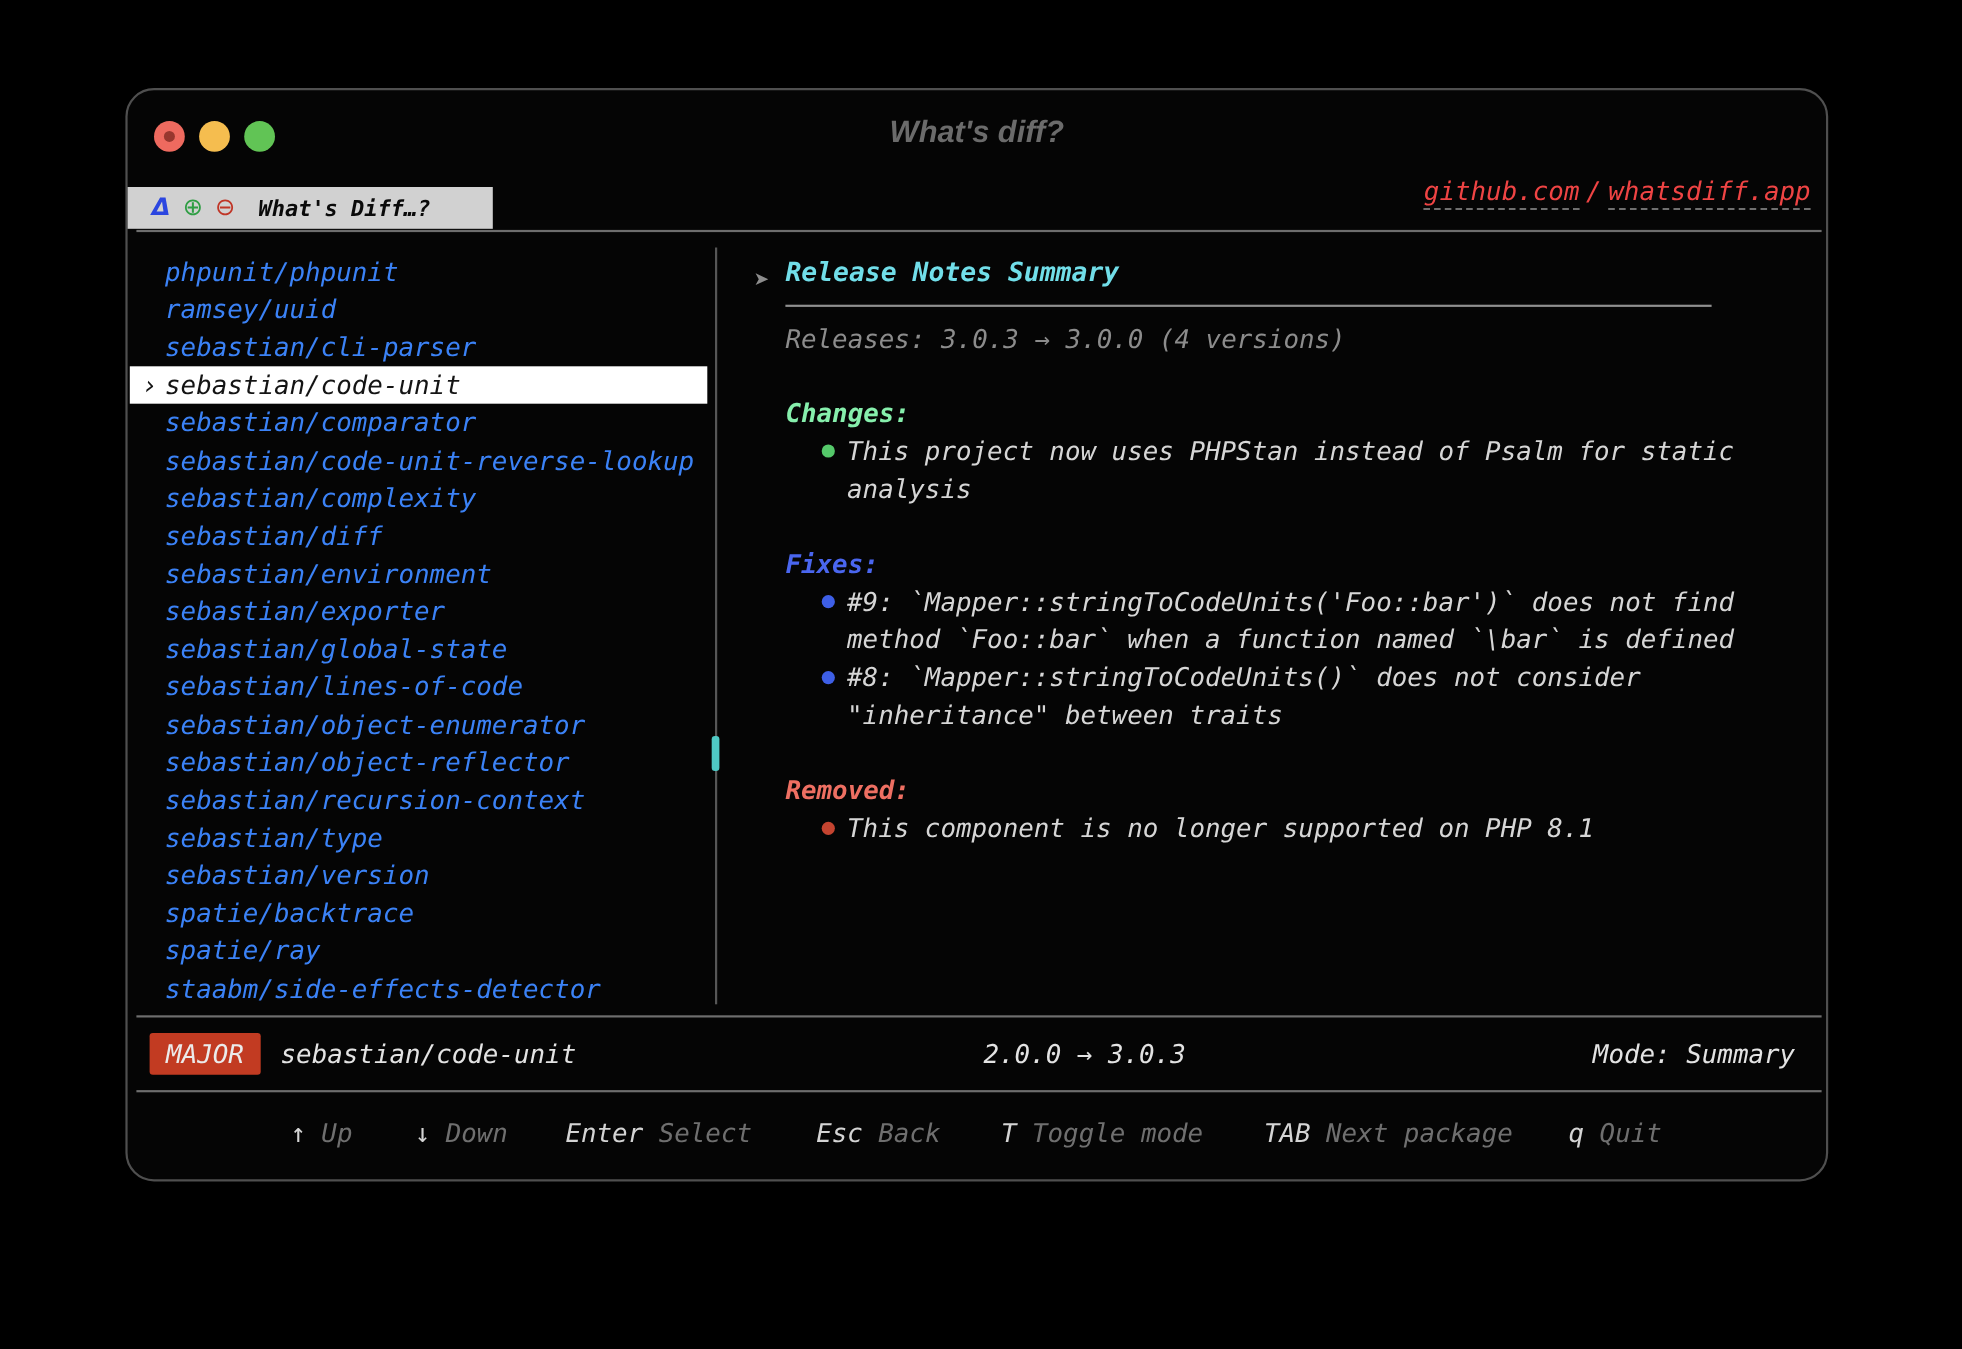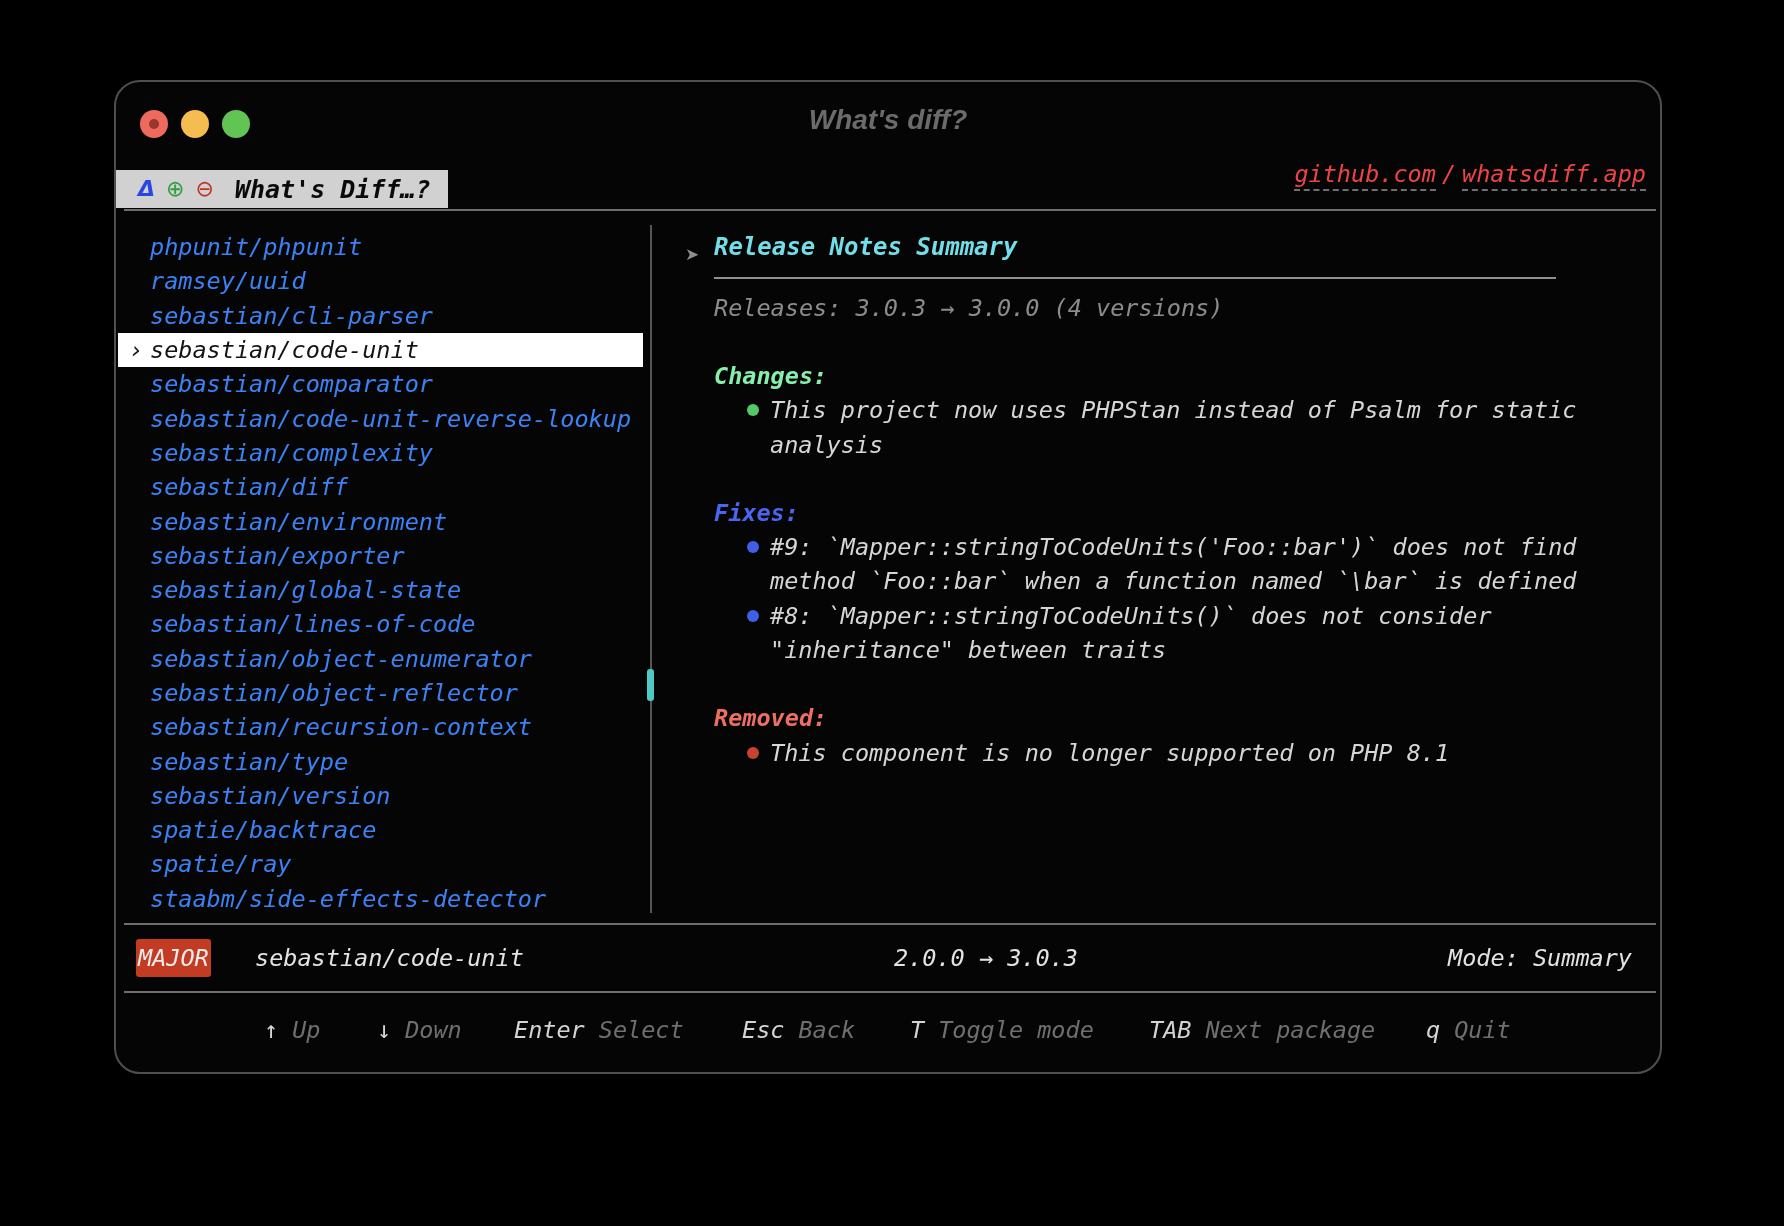--- a/index.html
+++ b/index.html
@@ -25,21 +25,21 @@
 
   
   .app-badge { position:absolute; left:-2px; top:88px; width:334px; height:38px;
                background:#d1d1d1; display:flex; align-items:center; padding-left:24px;
                box-sizing:border-box; }
   .app-badge .ic { font-family:"DejaVu Sans", sans-serif; font-size:22px; line-height:22px;
                    margin-right:11px; }
   .ic-delta { color:#2b46e0; font-weight:bold; }
   .ic-plus  { color:#2f9e44; }
   .ic-minus { color:#c03526; }
-  .app-badge .lbl { color:#0a0a0a; font-weight:bold; font-size:25px; margin-left:10px; }
+  .app-badge .lbl { color:#0a0a0a; font-weight:bold; font-size:20px; margin-left:10px; }
 
   
   .links { position:absolute; right:14px; top:78px; font-size:23.5px; line-height:28px;
            color:#ef4444; }
   .links .u { border-bottom:2px dashed #6f6f6f; padding-bottom:1px; }
   .links .sep { margin:0 6px; }
 
   .hsep { position:absolute; left:8px; width:1532px; height:2px; background:#6e6e6e; }
   .sep-top { top:127px; }
   .sep-status-top { top:841px; }
@@ -68,21 +68,21 @@
   .releases { margin-top:12px; line-height:34px; color:#8c8c8c; margin-bottom:34px; }
 
   .section { margin-bottom:34px; }
   .section-title { font-weight:bold; line-height:34.3px; }
   .bullet { display:flex; align-items:flex-start; }
   .bullet .dot { flex:0 0 12px; width:12px; height:12px; border-radius:50%;
                  margin:11px 0 0 33px; }
   .bullet .btext { width:830px; margin-left:11px; line-height:34.3px; color:#d6d6d6; }
 
   
-  .status-badge { position:absolute; left:20px; top:857px; height:38px; padding:0 2px;
+  .status-badge { position:absolute; left:20px; top:857px; height:38px; padding:0 15px;
                   background:#c23b22; color:#ebebeb; font-size:23.5px; line-height:38px;
                   border-radius:3px; }
   .status-text { position:absolute; top:859px; font-size:23.5px; line-height:34px; color:#e3e3e3; }
   .st-name { left:139px; }
   .st-version { left:778px; }
   .st-mode { right:28px;margin-left:14px; }
 
   
   .help-item { position:absolute; top:931px; font-size:23.5px; line-height:34px; white-space:nowrap; }
   .help-item .key { color:#d4d4d4; }

